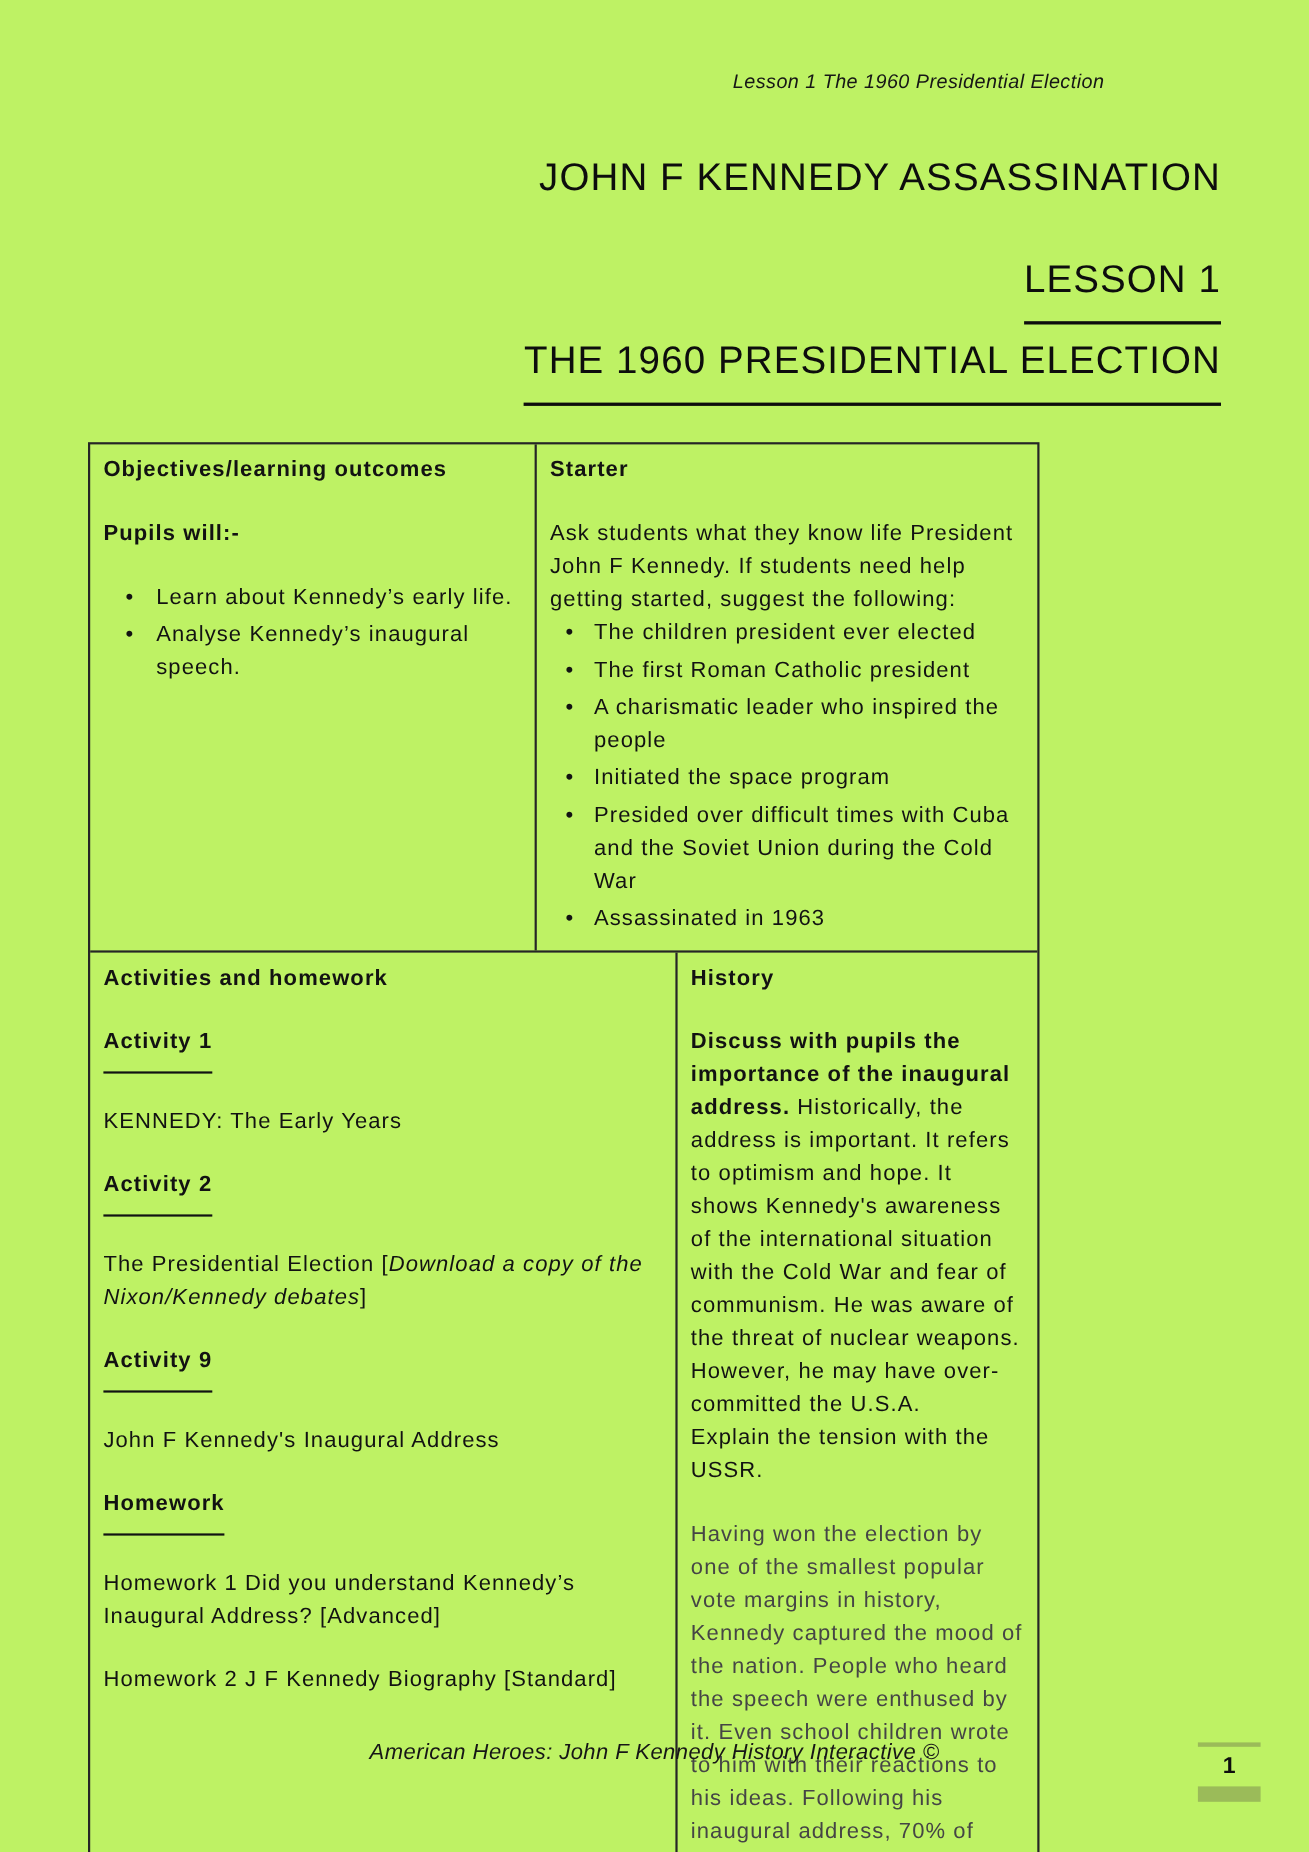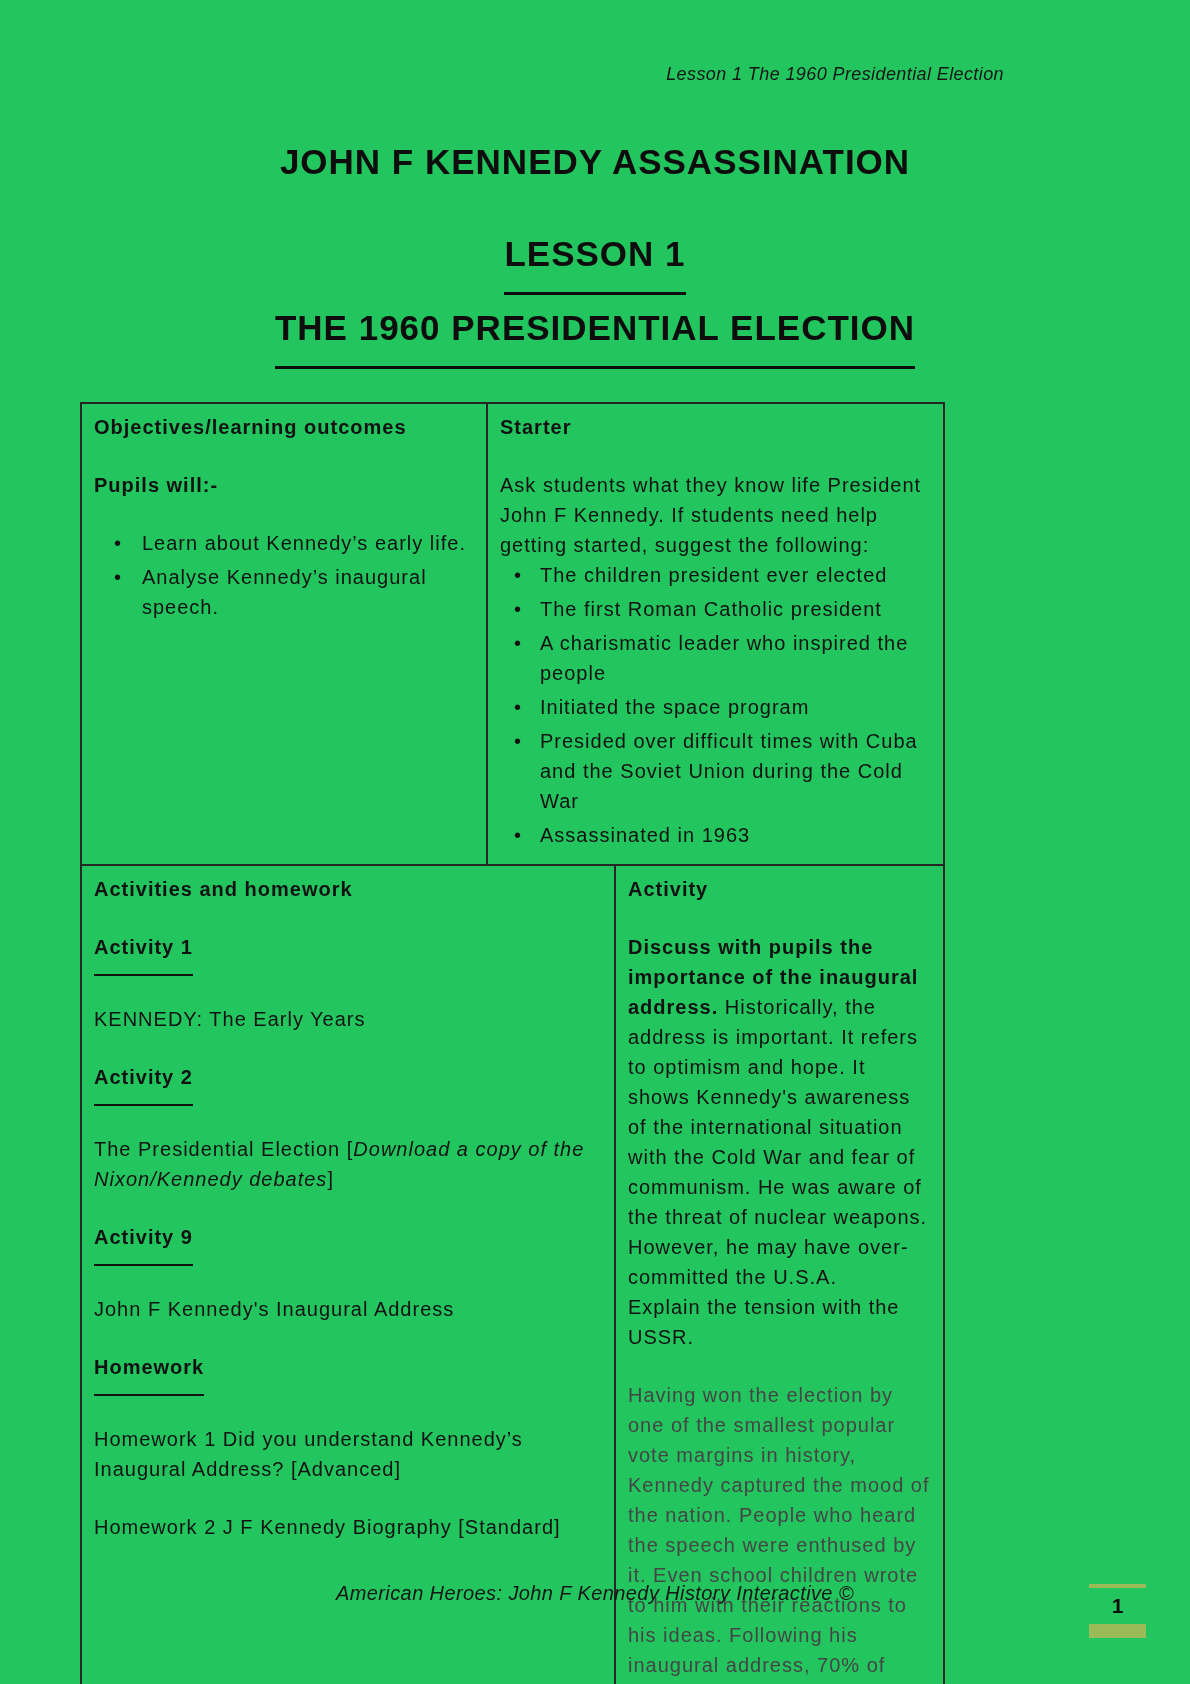--- a/index.html
+++ b/index.html
@@ -1,21 +1,21 @@
 <!DOCTYPE html>
 <html><head>
 <meta charset="utf-8">
 <style>
   html, body { margin: 0; padding: 0; background: #e8e8e8; }
   .page {
     position: relative;
     width: 1190px;
     height: 1684px;
     margin: 0 auto;
-    background: #22c55e;
+    background: #bef264;
     font-family: "Liberation Sans", sans-serif;
     color: #121212;
     overflow: hidden;
   }
 
   
   .header-note {
     position: absolute;
     top: 64px;
     right: 186px;
@@ -23,22 +23,22 @@
     font-size: 18px;
     letter-spacing: 0.4px;
     color: #161616;
   }
 
   
   .doc-title {
     position: absolute;
     left: 80px;
     width: 1030px;
-    text-align: center;
-    font-weight: bold;
+    text-align: right;
+    font-weight: normal;
     font-size: 35px;
     letter-spacing: 1px;
     color: #0d0d0d;
     margin: 0;
   }
   .t-main   { top: 142px; }
   .t-lesson { top: 234px; }
   .t-sub    { top: 308px; }
   .u-line {
     display: inline-block;
@@ -168,21 +168,21 @@
 
         <p class="sub-head"><span>Activity 9</span></p>
         <p>John F Kennedy's Inaugural Address</p>
 
         <p class="sub-head"><span>Homework</span></p>
         <p>Homework 1 Did you understand Kennedy’s Inaugural Address? [Advanced]</p>
         <p>Homework 2 J F Kennedy Biography [Standard]</p>
       </div>
 
       <div class="cell cell-right">
-        <p class="cell-head">Activity</p>
+        <p class="cell-head">History</p>
         <p class="tight"><span class="bold-lead">Discuss with pupils the importance of the inaugural address.</span> <span>Historically, the address is important. It refers to optimism and hope.  It shows Kennedy's awareness of the international situation with the Cold War and fear of communism. He was aware of the threat of nuclear weapons. However, he may have over-committed the U.S.A.</span></p>
         <p>Explain the tension with the USSR.</p>
         <p class="muted-para">Having won the election by one of the smallest popular vote margins in history, Kennedy captured the mood of the nation. People who heard the speech were enthused by it. Even school children wrote to him with their reactions to his ideas. Following his inaugural address, 70% of Americans expressed approval of President Kennedy.</p>
       </div>
     </div>
 
   </div>
 
   <div class="footer-note">American Heroes: John F Kennedy History Interactive ©</div>
 

